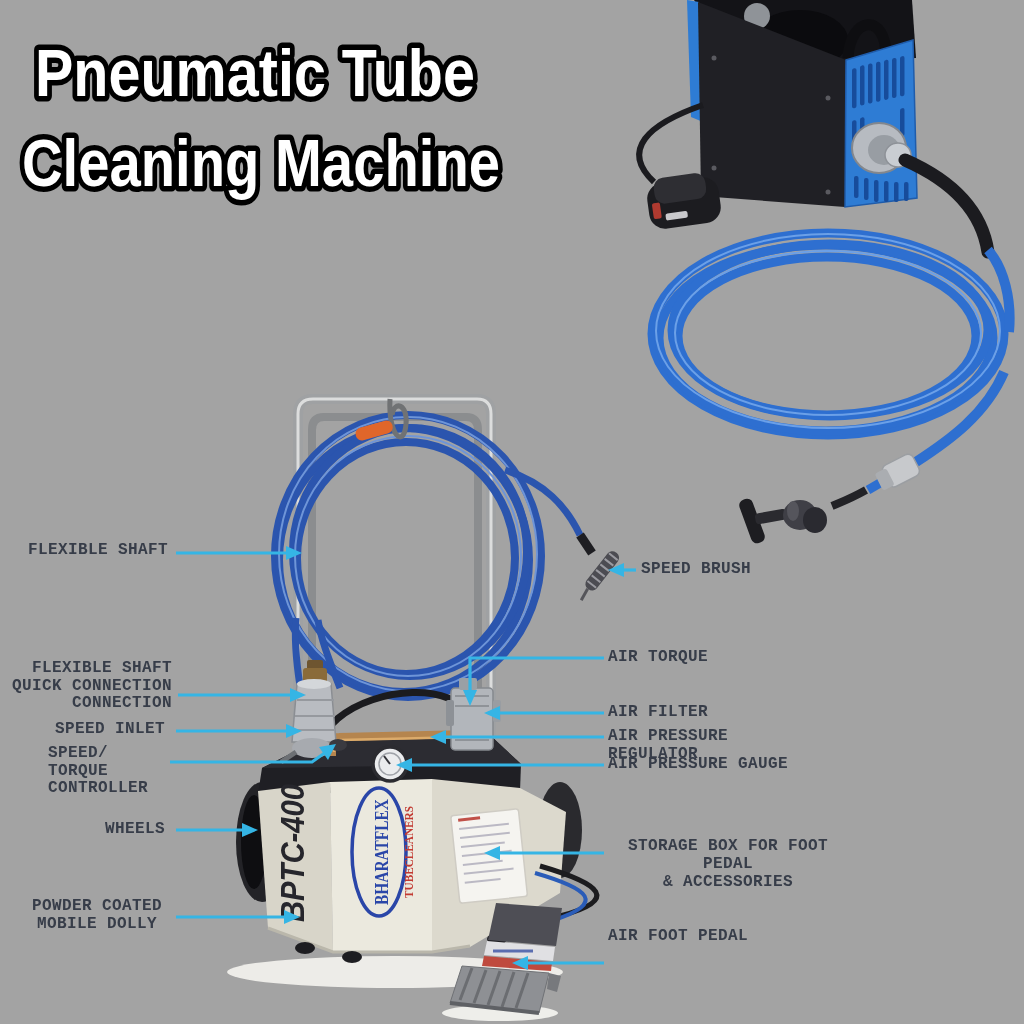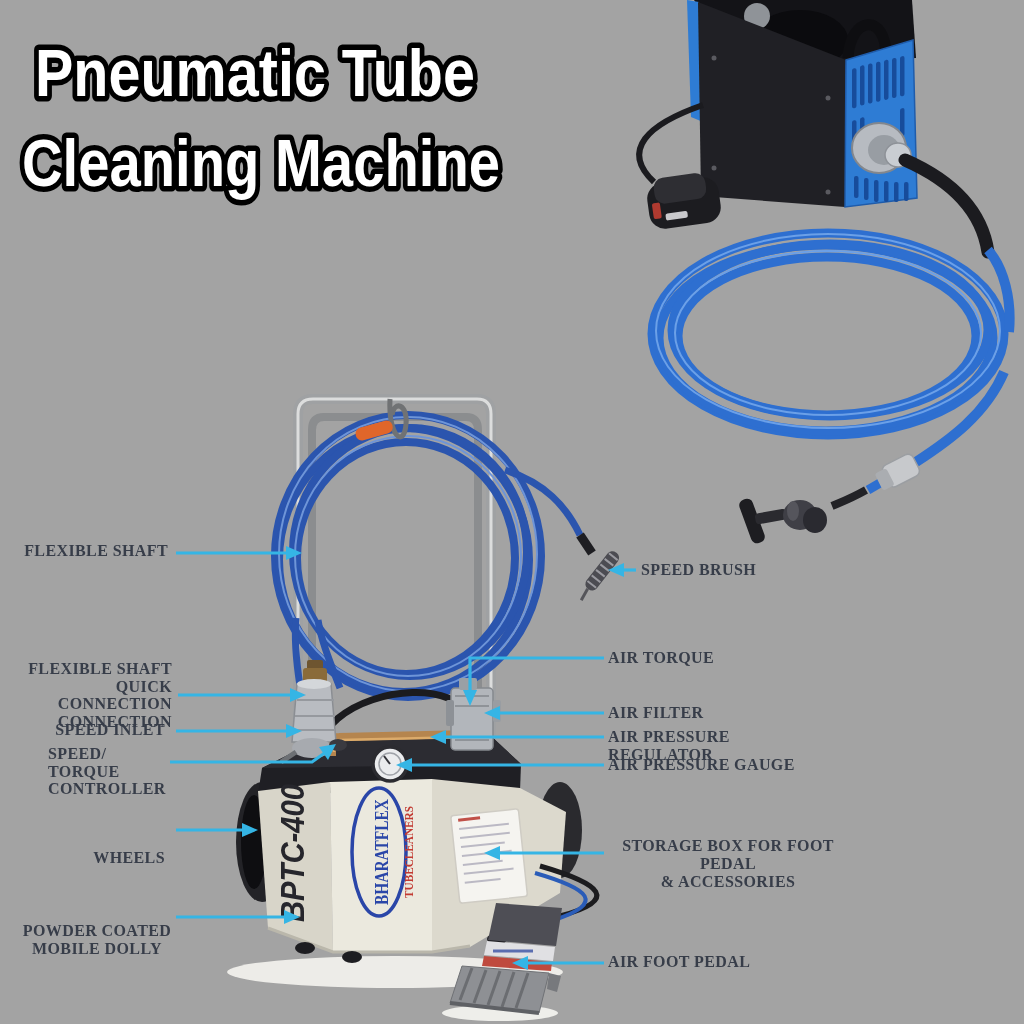--- a/index.html
+++ b/index.html
@@ -4,21 +4,21 @@
 <style>
   html,body{margin:0;padding:0;background:#ffffff;}
   .stage{
     position:relative;width:1024px;height:1024px;overflow:hidden;
     background:#a3a3a3;font-family:"Liberation Serif",serif;
   }
   svg.scene{position:absolute;left:0;top:0;}
   .lbl{
     position:absolute;color:#373d49;font-weight:bold;font-size:16px;
     line-height:17.5px;letter-spacing:.4px;white-space:pre-line;
-    font-family:Liberation Serif, serif;
+    font-family:Liberation Mono, monospace;
   }
   .lbl.r{text-align:right;}
   .lbl.l{text-align:left;}
   .lbl.c{text-align:center;}
 </style>
 </head>
 <body>
 
 <div class="stage">
 
@@ -266,26 +266,26 @@
   </g>
 </svg>
 
 <div class="lbl r" style="left:10px;top:542px;width:158px;">FLEXIBLE SHAFT</div>
 <div class="lbl r" style="left:8px;top:660px;width:164px;">FLEXIBLE SHAFT
 QUICK CONNECTION
 CONNECTION</div>
 <div class="lbl r" style="left:10px;top:721px;width:155px;">SPEED INLET</div>
 <div class="lbl l" style="left:48px;top:745px;width:130px;">SPEED/ TORQUE
 CONTROLLER</div>
-<div class="lbl r" style="left:10px;top:849px;width:155px;text-align:right;">WHEELS</div>
-<div class="lbl c" style="left:22px;top:898px;width:150px;margin-top:24px;">POWDER COATED
+<div class="lbl r" style="left:10px;top:821px;width:155px;text-align:right;">WHEELS</div>
+<div class="lbl c" style="left:22px;top:898px;width:150px;">POWDER COATED
 MOBILE DOLLY</div>
 
 <div class="lbl l" style="left:641px;top:561px;width:140px;">SPEED BRUSH</div>
 <div class="lbl l" style="left:608px;top:649px;width:120px;">AIR TORQUE</div>
 <div class="lbl l" style="left:608px;top:704px;width:130px;">AIR FILTER</div>
 <div class="lbl l" style="left:608px;top:728px;width:220px;">AIR PRESSURE REGULATOR</div>
 <div class="lbl l" style="left:608px;top:756px;width:200px;">AIR PRESSURE GAUGE</div>
 <div class="lbl c" style="left:608px;top:837px;width:240px;line-height:18px;">STORAGE BOX FOR FOOT PEDAL
 &amp; ACCESSORIES</div>
-<div class="lbl l" style="left:608px;top:953px;width:160px;">AIR FOOT PEDAL</div>
+<div class="lbl l" style="left:608px;top:928px;width:160px;">AIR FOOT PEDAL</div>
 
 </div>
 
 </body></html>

